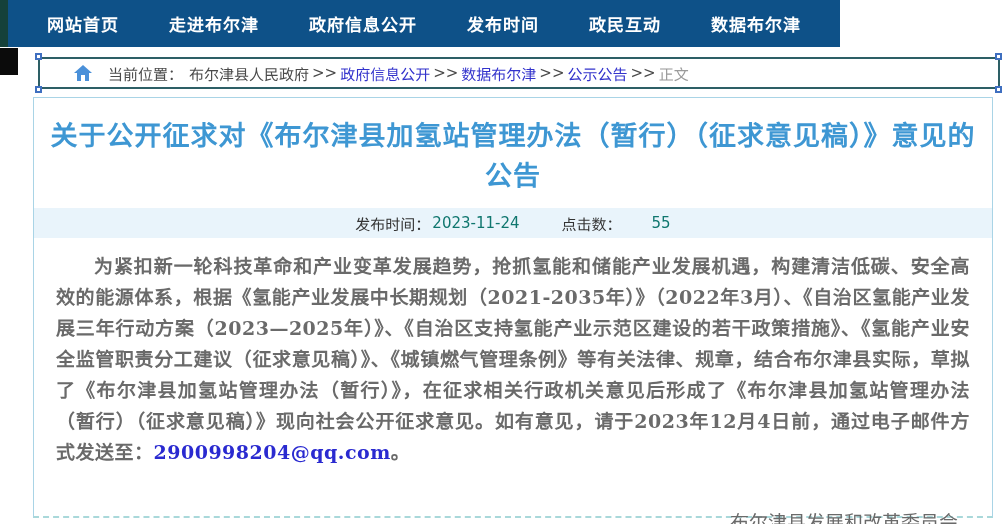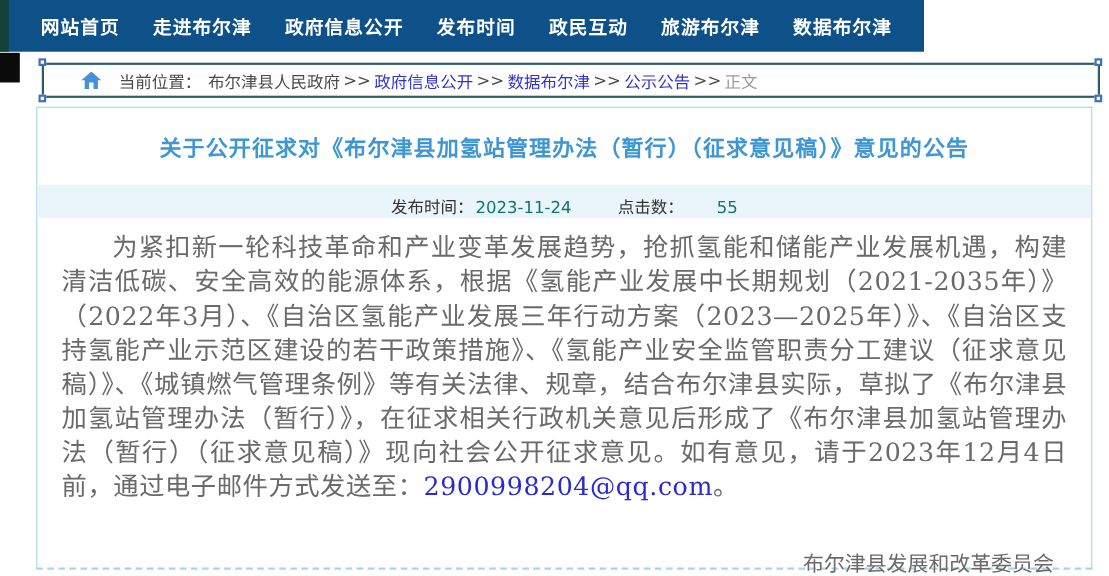--- a/index.html
+++ b/index.html
@@ -63,47 +63,48 @@
     width: 960px; height: 421px;
     background: #ffffff;
     border: 1px solid #a9d4e6;
     border-bottom: 2px dashed #a9d8da;
   }
   .article-title {
     margin-top: 18px;
     text-align: center;
     font-family: Liberation Sans, sans-serif;
     font-weight: bold;
-    font-size: 20px;
+    font-size: 27px;
     color: #3e97d3;
     letter-spacing: 1px;
     line-height: 40px;
     padding: 0 10px;
   }
   .meta-bar {
     margin-top: 12px;
     height: 30px;
     background: #e9f4fb;
-    display: flex; align-items: flex-end; justify-content: center;
+    display: flex; align-items: center; justify-content: center;
     font-size: 15px; color: #333333;
   }
   .meta-bar .meta-label { color: #333; }
   .meta-bar .meta-value { color: #0f766e; margin-left: 2px; }
   .meta-gap { display: inline-block; width: 42px; }
   .meta-gap-small { display: inline-block; width: 28px; }
 
   .article-body {
     padding: 13px 22px 0 22px;
     font-family: "DejaVu Serif", "Liberation Serif", serif;
-    font-size: 23px;
+    font-size: 19px;
     line-height: 31px;
     color: #6a6a6a;
     text-align: justify;
     text-indent: 2em;
     letter-spacing: 0.5px;
+    font-weight: bold;
   }
   .email-link { color: #2a2ad0; cursor: pointer; text-decoration: none; }
 
   .signature {
     margin-top: 40px;
     padding-right: 34px;
     text-align: right;
     font-family: "DejaVu Serif", "Liberation Serif", serif;
     font-size: 19px;
     color: #6a6a6a;
@@ -112,21 +113,20 @@
 </style>
 </head>
 <body>
 
 <nav class="topnav">
   <span class="nav-item">网站首页</span>
   <span class="nav-item">走进布尔津</span>
   <span class="nav-item">政府信息公开</span>
   <span class="nav-item">发布时间</span>
   <span class="nav-item">政民互动</span>
-  <span class="nav-item">旅游布尔津</span>
   <span class="nav-item">数据布尔津</span>
 </nav>
 <div class="left-strip"></div>
 <div class="black-chip"></div>
 
 <div class="crumb-box">
   <div class="corner tl"></div>
   <div class="corner bl"></div>
   <div class="corner tr"></div>
   <div class="corner br"></div>

